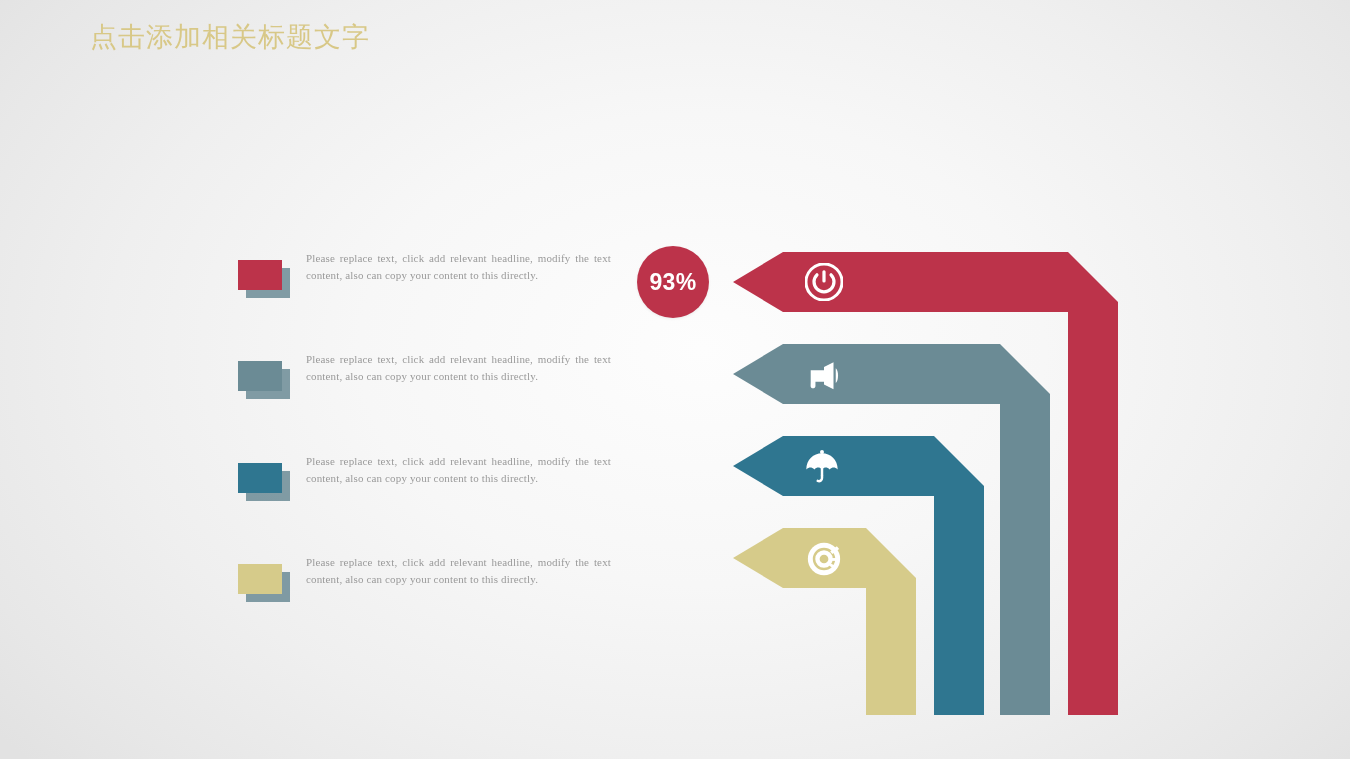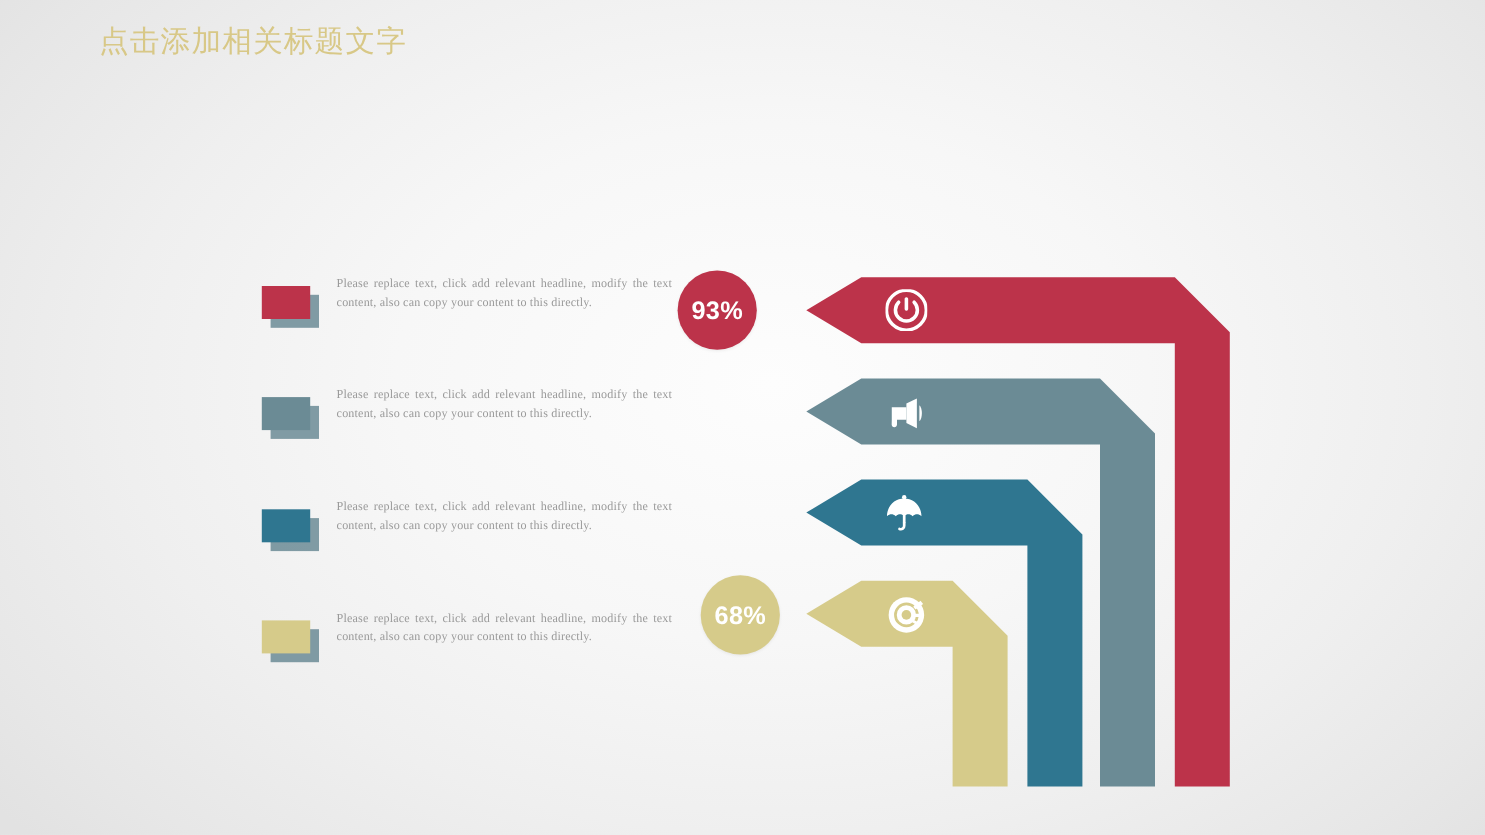--- a/index.html
+++ b/index.html
@@ -204,26 +204,23 @@
     <svg viewBox="0 0 40 40" xmlns="http://www.w3.org/2000/svg">
       <circle cx="20" cy="20" r="17" fill="#ffffff"></circle>
       <circle cx="20" cy="20" r="10.5" fill="none" stroke="#d6cb8a" stroke-width="2.6"></circle>
       <circle cx="20" cy="20" r="4.6" fill="#d6cb8a"></circle>
       <path d="M 26.5,12.2 L 33.5,6.5 L 36,9.5 L 28.8,14.8 Z" fill="#ffffff"></path>
       <path d="M 27.5,19 L 35.5,19 L 35.5,22 L 27.5,22 Z" fill="#ffffff"></path>
       <path d="M 26.8,24.6 L 34,28.4 L 32.4,31.2 L 25.6,27 Z" fill="#ffffff"></path>
     </svg>
   </div>
 
-  <div class="pct-circle" style="left:616px; top:246px; background:#bc334a;text-align:right;">
+  <div class="pct-circle" style="left:637px; top:246px; background:#bc334a;text-align:right;">
     <span>93%</span>
   </div>
-  <div class="pct-circle" style="left:637px; top:523px; background:#d6cb8a;">
-    <span>68%</span>
-  </div>
 
   <div class="desc-row" style="top:250px;">
     <div class="swatch">
       <div class="shadow"></div>
       <div class="fore" style="background:#bc334a;"></div>
     </div>
     <div class="desc-text">Please replace text, click add relevant headline, modify the text content, also can copy your content to this directly.</div>
   </div>
 
   <div class="desc-row" style="top:351px;">

